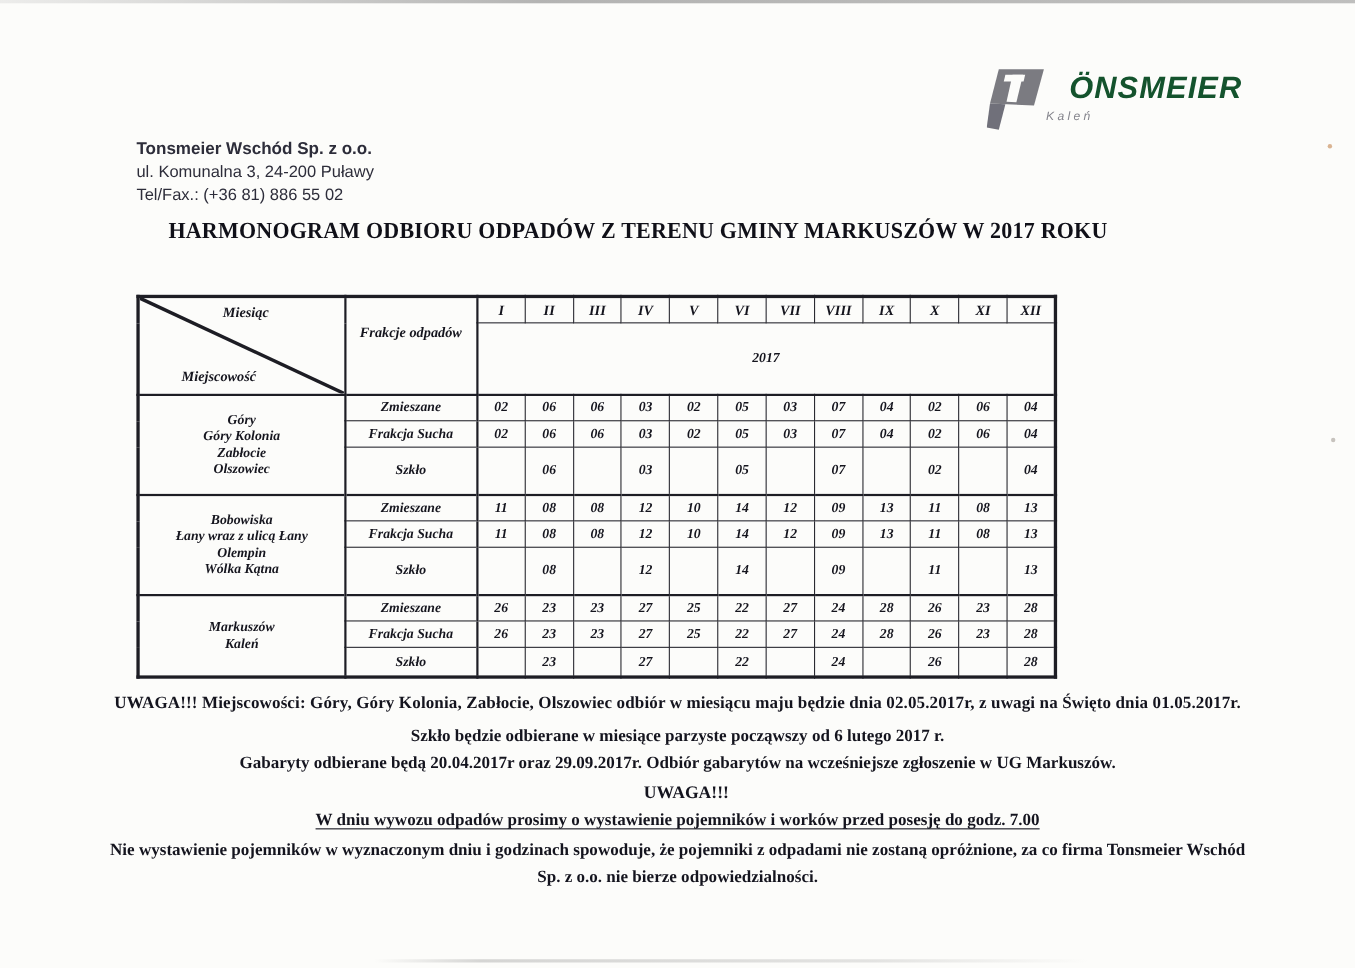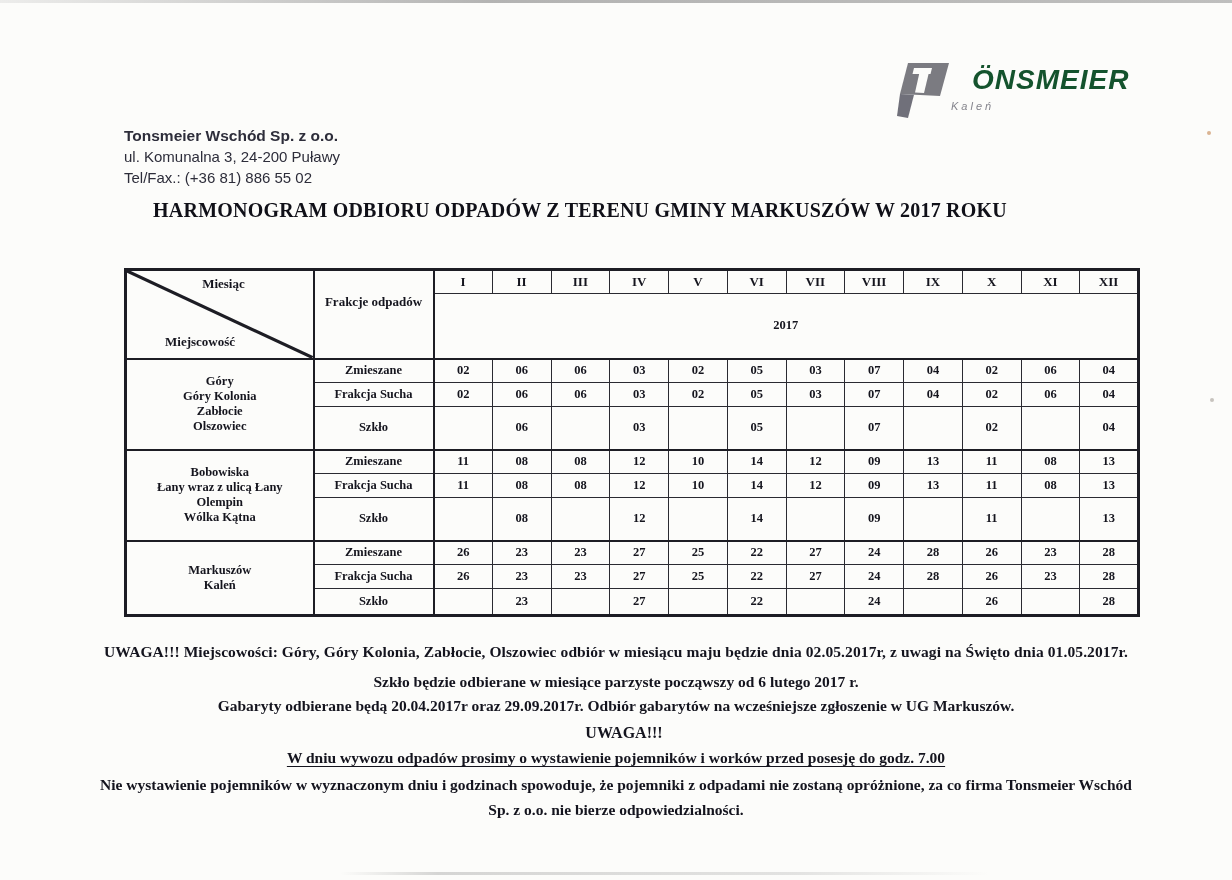--- a/index.html
+++ b/index.html
@@ -48,23 +48,24 @@
 
   
   .doc-title {
     position:absolute; top:199px; left:0; width:1160px; text-align:center;
     font-weight:bold; font-size:20px; letter-spacing:.2px; color:#101018;
     transform:scaleY(1.05);
   }
 
   
   table.schedule {
-    position:absolute; left:124px; top:268px; width:1016px;
+    position:absolute; left:124px; top:268px; width:837px;
     border-collapse:collapse; table-layout:fixed;
     border:3px solid #1d1d24;
+    font-style:italic;
   }
   .schedule td {
     border:1px solid #2a2a31; text-align:center; vertical-align:middle;
     font-weight:bold; font-size:12.5px; color:#15151e; overflow:hidden;
   }
   .c-places { width:188px; } .c-frak { width:120px; }
   .r-months td { height:24px; font-size:13px; }
   .year-cell { height:65px; border-bottom:2.5px solid #1d1d24 !important; font-size:13px; }
   .corner {
     position:relative; border-right:2.5px solid #1d1d24 !important;
@@ -82,21 +83,21 @@
   td.places-cell .pl {
     display:flex; flex-direction:column; justify-content:space-evenly;
     height:100%; min-height:100%;
   }
   td.label-cell { border-right:2.5px solid #1d1d24; }
   tr.row-h { height:24px; }
   tr.sz-tall { height:43px; }
   tr.sz-short { height:27px; }
 
   
-  .note { position:absolute; left:0; width:1232px; text-align:center; font-weight:bold; color:#14141e;margin-top:12px; }
+  .note { position:absolute; left:0; width:1232px; text-align:center; font-weight:bold; color:#14141e; }
   .n1 { top:631px; font-size:15.5px; letter-spacing:.1px; }
   .n2 { top:661px; font-size:15.5px; }
   .n3 { top:685px; font-size:15.5px; }
   .n4 { top:712px; font-size:16px;padding-left:16px; }
   .n5 { top:737px; font-size:15.5px; }
   .n5 .u { text-decoration:underline; text-underline-offset:3px; }
   .n6 { top:760px; left:96px; width:1040px; font-size:15.5px; line-height:25px; }
 </style>
 </head>
 <body>

